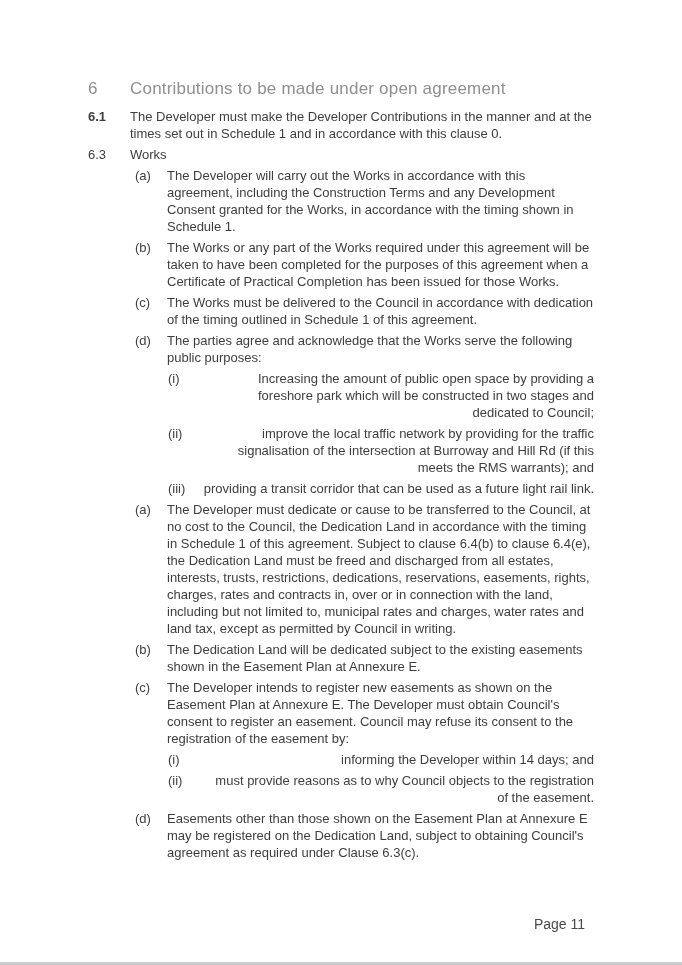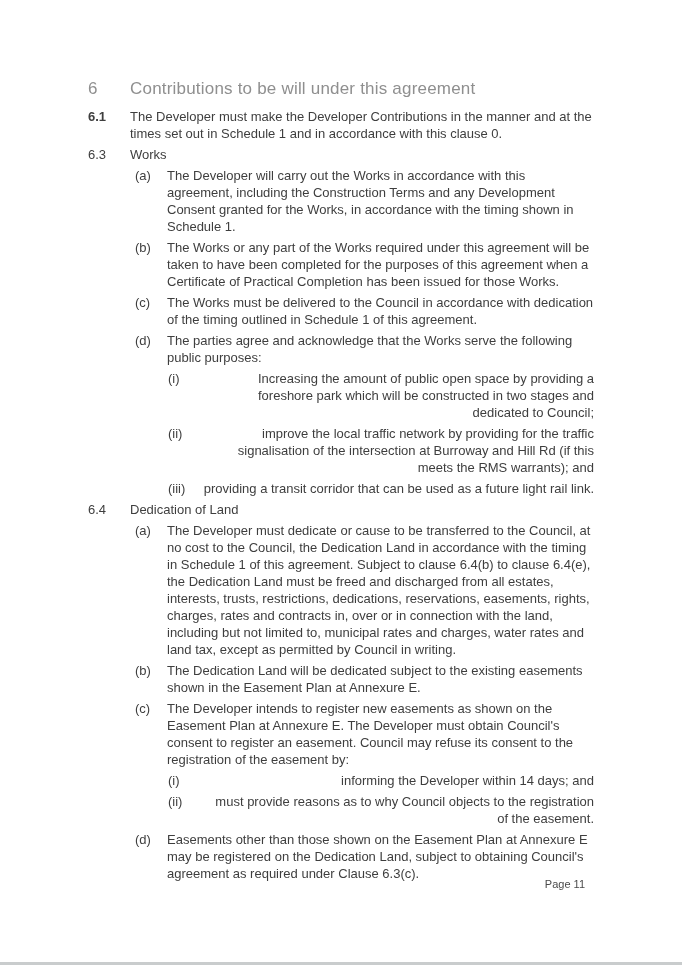--- a/index.html
+++ b/index.html
@@ -35,38 +35,38 @@
   .italic{}
   .ctext{flex:1;}
   .sub{margin-left:47px;}
   .smarker{width:32px;flex:none;}
   .stext{flex:1;}
   .subsub{margin-left:80px;}
   .ssmarker{width:35px;flex:none;}
   .sstext{flex:1;text-align:right;}
   .footer{
     position:absolute;
-    top:878px;right:97px;
-    font-size:11px;line-height:13px;
+    top:918px;right:97px;
+    font-size:14px;line-height:13px;
     color:#4a4a4a;
   }
   .page-edge-bottom{
     position:absolute;left:0;right:0;bottom:0;
     height:3px;background:#c9cccd;
   }
 </style>
 </head>
 <body>
 
 <div class="page">
   <div class="content">
 
     <div class="doc-heading">
       <span class="h-num">6</span>
-      <span>Contributions to be will under this agreement</span>
+      <span>Contributions to be made under open agreement</span>
     </div>
 
     <div class="block">
       <span class="cnum bold">6.1</span>
       <div class="ctext">The Developer must make the Developer Contributions in the manner and at the times set out in Schedule 1 and in accordance with this clause 0.</div>
     </div>
 
 
     <div class="block italic">
       <span class="cnum">6.3</span>
@@ -101,24 +101,20 @@
     <div class="block subsub">
       <span class="ssmarker">(ii)</span>
       <div class="sstext">improve the local traffic network by providing for the traffic signalisation of the intersection at Burroway and Hill Rd (if this meets the RMS warrants); and</div>
     </div>
 
     <div class="block subsub">
       <span class="ssmarker">(iii)</span>
       <div class="sstext">providing a transit corridor that can be used as a future light rail link.</div>
     </div>
 
-    <div class="block italic">
-      <span class="cnum">6.4</span>
-      <div class="ctext">Dedication of Land</div>
-    </div>
 
     <div class="block sub">
       <span class="smarker">(a)</span>
       <div class="stext">The Developer must dedicate or cause to be transferred to the Council, at no cost to the Council, the Dedication Land in accordance with the timing in Schedule 1 of this agreement. Subject to clause 6.4(b) to clause 6.4(e), the Dedication Land must be freed and discharged from all estates, interests, trusts, restrictions, dedications, reservations, easements, rights, charges, rates and contracts in, over or in connection with the land, including but not limited to, municipal rates and charges, water rates and land tax, except as permitted by Council in writing.</div>
     </div>
 
     <div class="block sub">
       <span class="smarker">(b)</span>
       <div class="stext">The Dedication Land will be dedicated subject to the existing easements shown in the Easement Plan at Annexure E.</div>
     </div>

